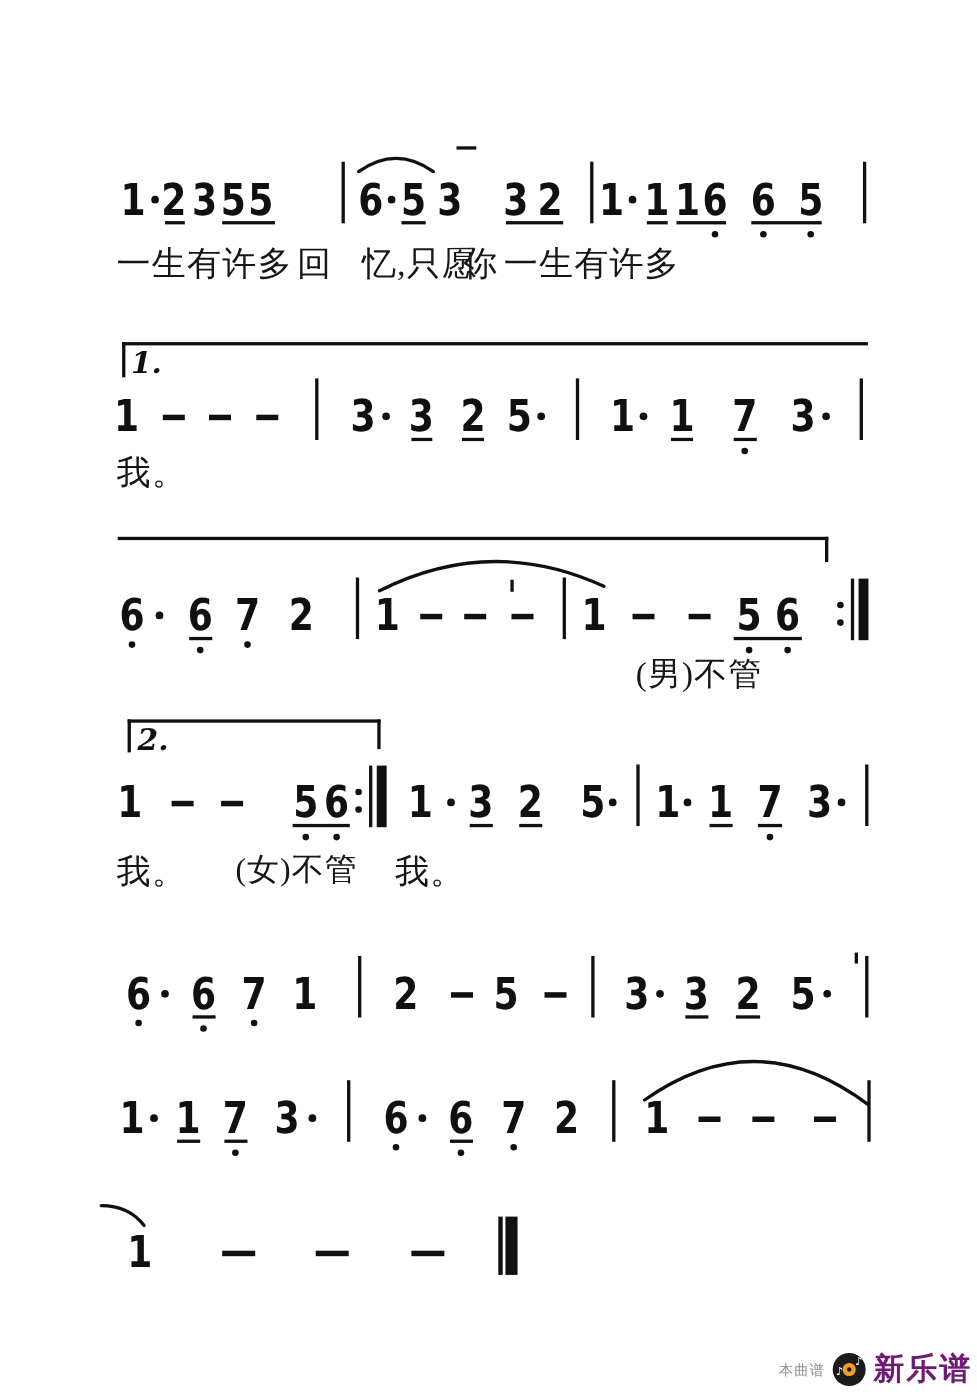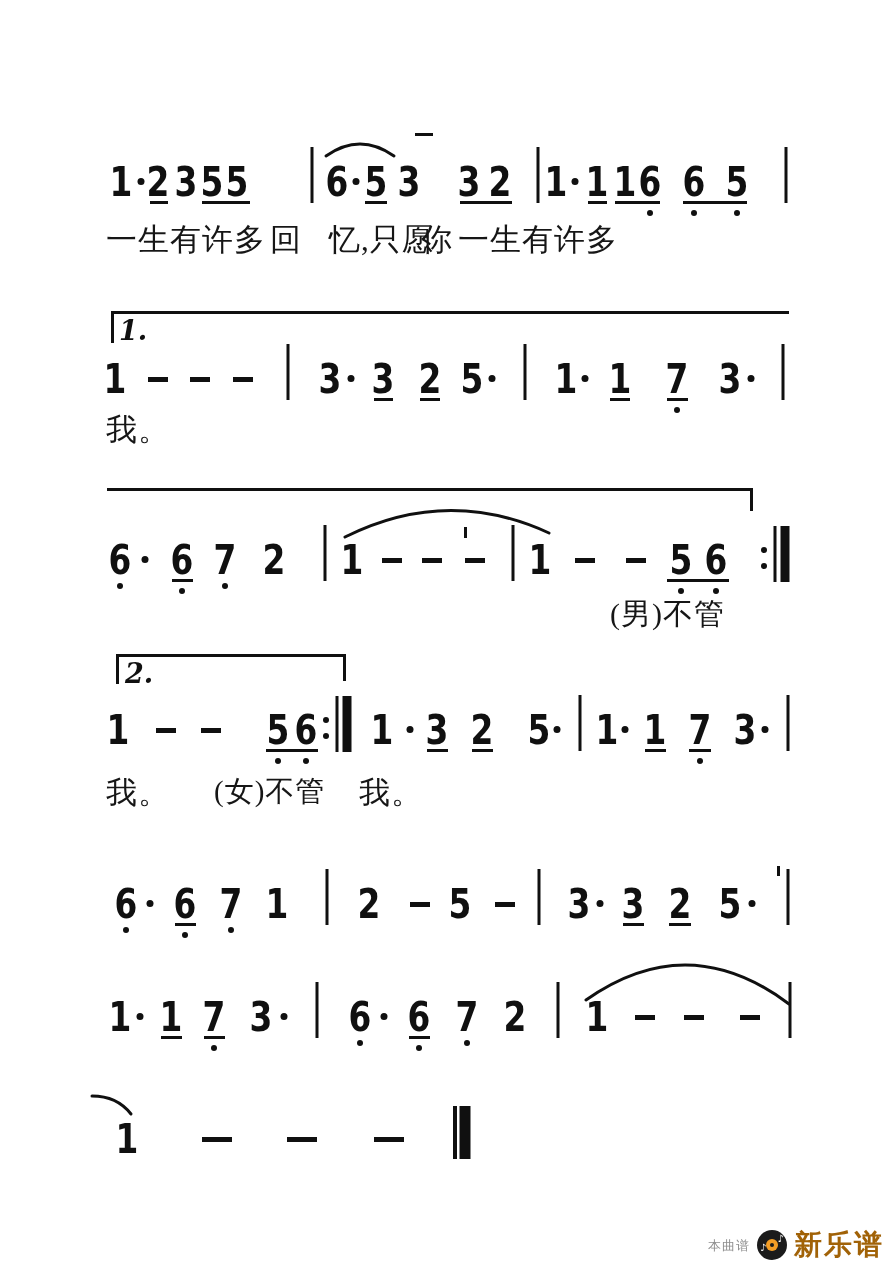--- a/index.html
+++ b/index.html
@@ -23,21 +23,21 @@
   #arcs path{fill:none;stroke:#101010;stroke-width:3;stroke-linecap:round;}
   
   #wm{position:absolute;left:708px;top:1226px;height:38px;display:flex;align-items:center;gap:7px;}
   #wm .prefix{font:400 13px/1 "Liberation Sans",sans-serif;color:#8f8f8f;letter-spacing:1px;}
   #wm .disc{position:relative;width:30px;height:30px;border-radius:50%;background:#1b1b1b;flex:0 0 auto;}
   #wm .disc .label{position:absolute;left:9px;top:9px;width:12px;height:12px;border-radius:50%;background:#f29d26;}
   #wm .disc .hole{position:absolute;left:13px;top:13px;width:4px;height:4px;border-radius:50%;background:#1b1b1b;}
   #wm .disc .n1,#wm .disc .n2{position:absolute;color:#ffffff;font:700 10px/1 "DejaVu Sans",sans-serif;}
   #wm .disc .n1{left:3px;top:13px;}
   #wm .disc .n2{right:3px;top:4px;}
-  #wm .brand{font:900 28px/1 "Liberation Sans",sans-serif;color:#a16207;letter-spacing:2px;}
+  #wm .brand{font:900 28px/1 "Liberation Sans",sans-serif;color:#701a75;letter-spacing:2px;}
 </style>
 </head>
 <body>
 
 <div id="page">
   <svg id="arcs" width="888" height="1268">
       <path d="M 326 156 Q 360 132 394 156"></path>
       <path d="M 345 537 Q 447 486 549 533"></path>
       <path d="M 586 1000 Q 688 928 789 1004"></path>
       <path d="M 92 1096 Q 117 1096 131 1114"></path>
@@ -125,21 +125,21 @@
       <div class="note" style="left: 681px; top: 540px;">5</div>
       <div class="low" style="left: 681px; top: 588px;"></div>
       <div class="note" style="left: 716px; top: 540px;">6</div>
       <div class="low" style="left: 716px; top: 588px;"></div>
       <div class="low" style="left: 764px; top: 547px;"></div>
       <div class="low" style="left: 764px; top: 563px;"></div>
       <div class="bar" style="left: 775px; top: 526px; height: 56px;"></div>
       <div class="bar thick" style="left: 785px; top: 526px; height: 56px;"></div>
       <div class="ul" style="left: 172px; top: 579px; width: 21px;"></div>
       <div class="ul" style="left: 667px; top: 579px; width: 62px;"></div>
-      <div class="lyric" style="left: 578px; top: 597px; font-size: 30px; margin-left: 32px;">(男)不管</div>
+      <div class="lyric" style="left: 578px; top: 597px; font-size: 30px;">(男)不管</div>
       <div class="note" style="left: 118px; top: 710px;">1</div>
       <div class="dash" style="left: 166px; top: 728px; width: 20px;"></div>
       <div class="dash" style="left: 211px; top: 728px; width: 20px;"></div>
       <div class="note" style="left: 278px; top: 710px;">5</div>
       <div class="low" style="left: 278px; top: 758px;"></div>
       <div class="note" style="left: 306px; top: 710px;">6</div>
       <div class="low" style="left: 306px; top: 758px;"></div>
       <div class="low" style="left: 326px; top: 717px;"></div>
       <div class="low" style="left: 326px; top: 733px;"></div>
       <div class="bar" style="left: 337px; top: 696px; height: 56px;"></div>

